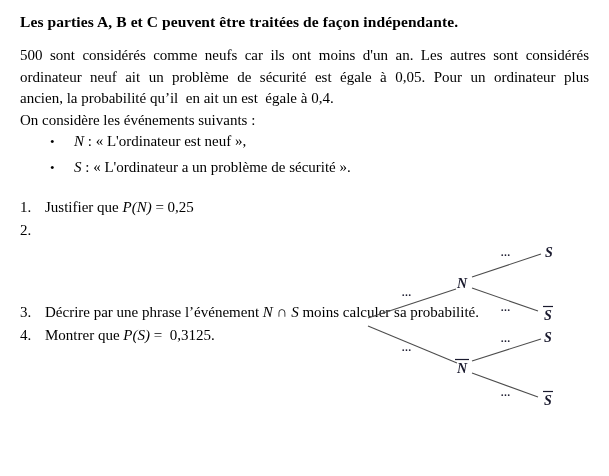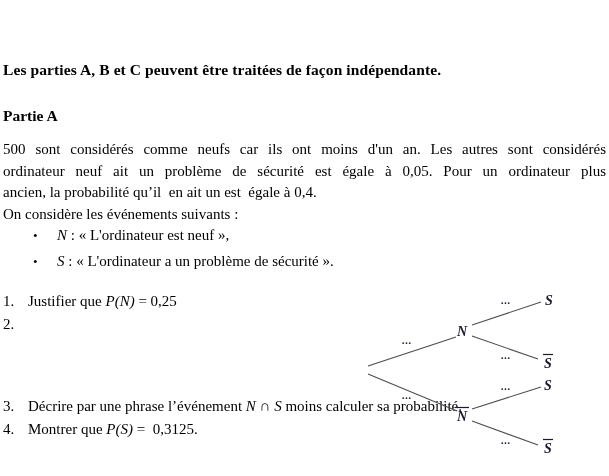--- a/index.html
+++ b/index.html
@@ -5,23 +5,22 @@
   html, body { margin: 0; padding: 0; background: #fff; }
   .page {
     position: relative;
     width: 609px;
     height: 420px;
     background: #ffffff;
     color: #000;
     font-family: "Liberation Serif", serif;
     font-size: 15px;
     box-sizing: border-box;
-    padding: 0 3px;
+    padding: 0 20px;
     overflow: hidden;
-    margin-top: 48px;
   }
   .title {
     font-weight: bold;
     font-size: 15.5px;
     line-height: 20px;
     margin: 12px 0 0 0;
     letter-spacing: 0.1px;
   }
   .heading {
     font-weight: bold;
@@ -82,21 +81,20 @@
   .branch { stroke: #4d4d4d; stroke-width: 1.1; }
   .overline-mark { stroke: #1a1a2e; stroke-width: 1.2; }
 </style>
 </head>
 <body>
 
 <div class="page">
 
   <div class="title">Les parties A, B et C peuvent être traitées de façon indépendante.</div>
 
-  <div class="heading">Partie A</div>
 
   <div class="para">
     <div class="jline">500 sont considérés comme neufs car ils ont moins d'un an. Les autres sont considérés</div>
     <div class="jline">ordinateur neuf ait un problème de sécurité est égale à 0,05. Pour un ordinateur plus</div>
     <div class="lline">ancien, la probabilité qu’il  en ait un est  égale à 0,4.</div>
   </div>
 
   <div class="lline">On considère les événements suivants :</div>
 
   <ul class="bullets">

